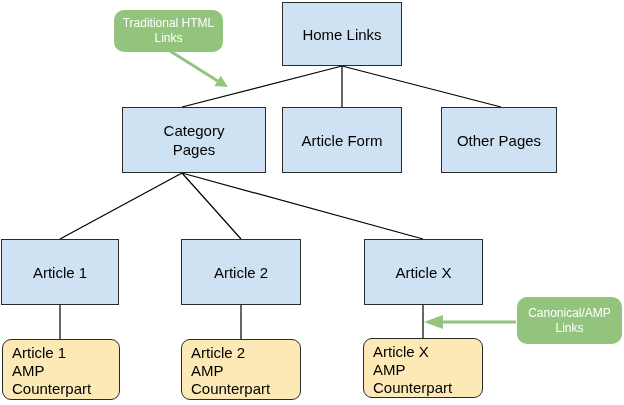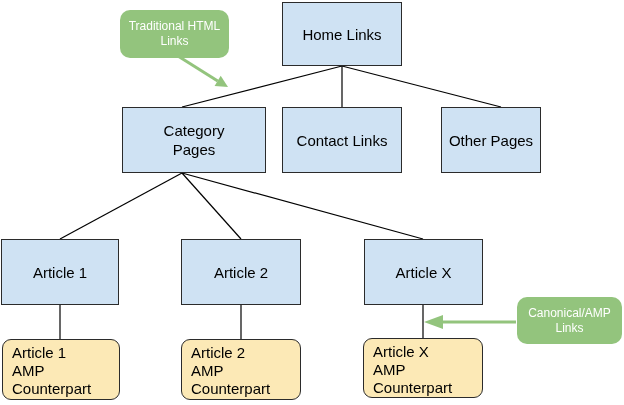--- a/index.html
+++ b/index.html
@@ -87,35 +87,35 @@
     <g>
       <line x1="516" y1="322" x2="441" y2="322" stroke="var(--callout-fill, #93c47d)" stroke-width="3"></line>
       <polygon points="424,322 443,315 443,329" fill="var(--callout-fill, #93c47d)"></polygon>
     </g>
   </svg>
 
   <div class="node" style="left:282px; top:2px; width:120px; height:64px;">Home Links</div>
 
   <div class="node" style="left:122px; top:107px; width:144px; height:66px;">Category
 Pages</div>
-  <div class="node" style="left:282px; top:107px; width:120px; height:66px;">Contact Links</div>
-  <div class="node" style="left:441px; top:107px; width:100px; height:66px;">Other Pages</div>
+  <div class="node" style="left:282px; top:107px; width:120px; height:66px;">Article Form</div>
+  <div class="node" style="left:441px; top:107px; width:116px; height:66px;">Other Pages</div>
 
   <div class="node" style="left:1px; top:239px; width:118px; height:66px;">Article 1</div>
   <div class="node" style="left:181px; top:239px; width:120px; height:66px;">Article 2</div>
   <div class="node" style="left:364px; top:239px; width:119px; height:66px;">Article X</div>
 
   <div class="node amp" style="left:2px; top:339px; width:118px; height:61px;">Article 1
 AMP
 Counterpart</div>
   <div class="node amp" style="left:181px; top:339px; width:120px; height:61px;">Article 2
 AMP
 Counterpart</div>
   <div class="node amp" style="left:363px; top:338px; width:120px; height:60px;">Article X
 AMP
 Counterpart</div>
 
-  <div class="callout" style="left:120px; top:10px; width:109px; height:48px;">Traditional HTML
+  <div class="callout" style="left:114px; top:10px; width:109px; height:42px;">Traditional HTML
 Links</div>
   <div class="callout" style="left:517px; top:297px; width:105px; height:47px;">Canonical/AMP
 Links</div>
 
 </div>
 
 </body></html>

